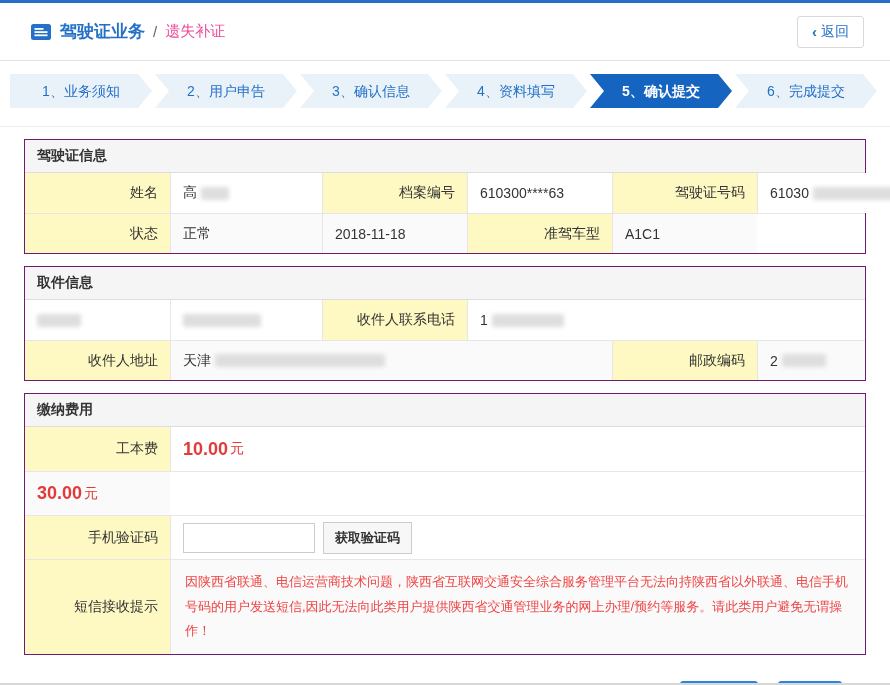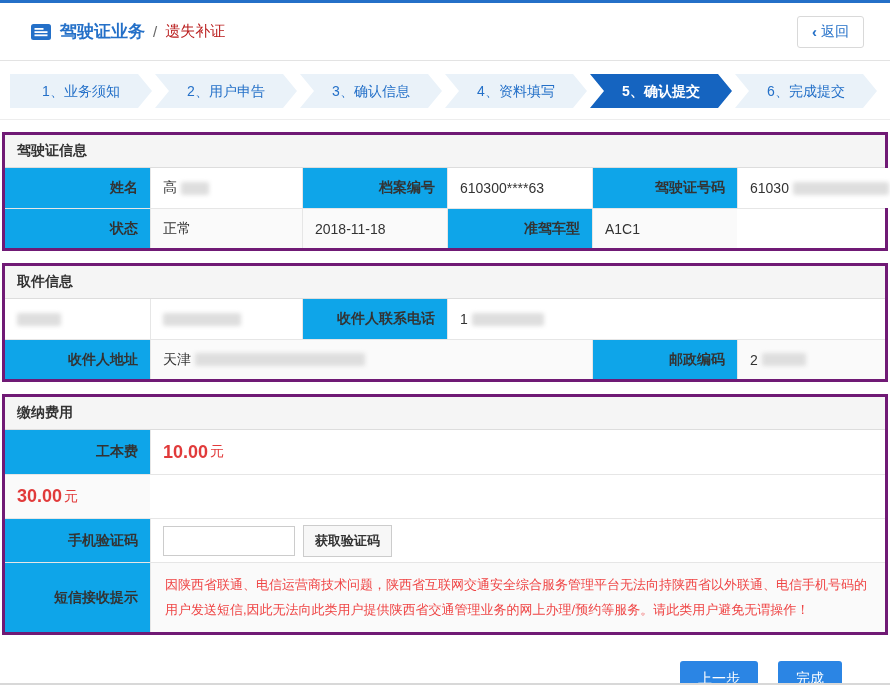--- a/index.html
+++ b/index.html
@@ -7,44 +7,44 @@
   .page { width:890px; height:685px; background:#fff; border-bottom:2px solid #d8d8d8; overflow:hidden; }
 
   .topline { height:3px; background:#2470c8; }
 
   .hdr { height:58px; display:flex; align-items:center; justify-content:space-between;
          padding:0 26px 0 30px; border-bottom:1px solid #e3e3e3; }
   .hdr-left { display:flex; align-items:center; gap:8px; }
   .doc-icon { display:inline-flex; }
   .title { color:#2470c8; font-size:17px; font-weight:bold; }
   .sep { color:#666; font-size:15px; }
-  .subtitle { color:#b91c1c; font-size:15px; }
+  .subtitle { color:#ec4899; font-size:15px; }
   .back-btn { display:flex; align-items:center; gap:4px; background:#fff; border:1px solid #d9d9d9;
               border-radius:3px; padding:6px 14px; color:#2470c8; font-size:14px; cursor:pointer; }
   .back-btn .chev { font-weight:bold; font-size:15px; }
 
-  .steps-wrap { padding:13px 0 11px; border-bottom:1px solid #ededed; }
+  .steps-wrap { padding:13px 0 18px; border-bottom:1px solid #ededed; }
   .steps { display:flex; margin:0 10px; height:34px; }
   .step { flex:1; text-align:center; line-height:34px; font-size:14px; color:#2470c8;
           background:#eaf2f9; margin-right:3px; cursor:pointer;
           clip-path:polygon(0 0, calc(100% - 14px) 0, 100% 50%, calc(100% - 14px) 100%, 0 100%, 14px 50%); }
   .step:first-child { clip-path:polygon(0 0, calc(100% - 14px) 0, 100% 50%, calc(100% - 14px) 100%, 0 100%); }
   .step.active { background:#1564c0; color:#fff; font-weight:bold; }
 
-  .panel { margin:12px 2px 0; border:3px solid #701a75; }
+  .panel { margin:12px 24px 0; border:1px solid #701a75; }
   .panel-hd { background:#f5f5f5; border-bottom:1px solid #ddd; padding:7px 12px;
               font-size:14px; font-weight:bold; color:#333; }
   .row { display:grid; min-height:40px; }
   .row + .row { border-top:1px solid #e6e6e6; }
   .g3 { grid-template-columns:145px 152px 145px 145px 145px 1fr; }
   .g-addr { grid-template-columns:145px 442px 145px 1fr; }
   .g1 { grid-template-columns:145px 1fr; }
   .cell { display:flex; align-items:center; padding:0 12px; font-size:14px; }
   .cell + .cell { border-left:1px solid #e6e6e6; }
-  .lbl { justify-content:flex-end; background:#0ea5e9; font-weight:bold; color:#333; text-align:right; }
+  .lbl { justify-content:flex-end; background:#fef9c3; font-weight:normal; color:#333; text-align:right; }
   .val { background:#fff; color:#333; }
   .row.alt .val { background:#fafafa; }
 
   .redact { display:inline-block; height:13px; margin-left:4px; background:#dedede;
             border-radius:2px; filter:blur(2px); }
 
   .fee-row { min-height:44px; }
   .amt { color:#e13a3a; font-size:18px; font-weight:bold; }
   .unit { color:#e13a3a; font-size:14px; margin-left:2px; }
 

